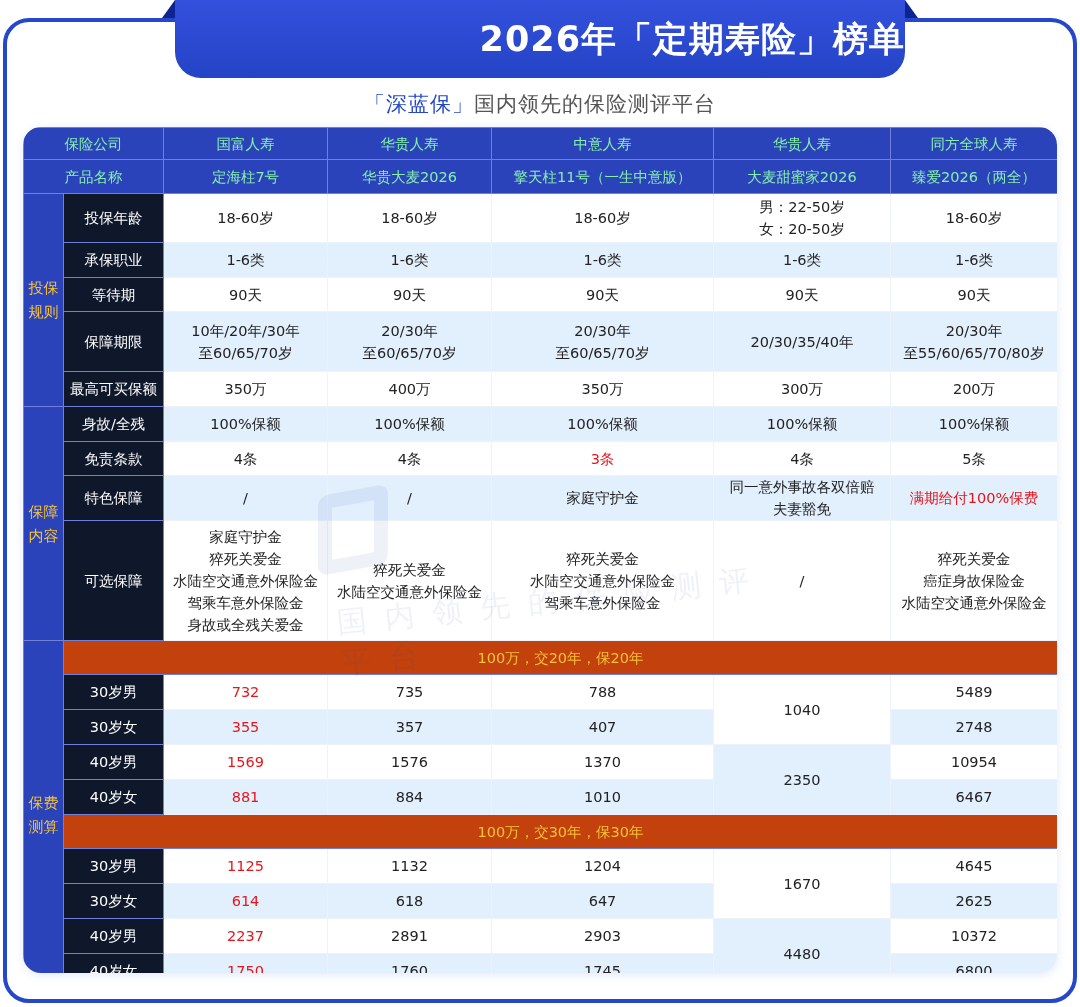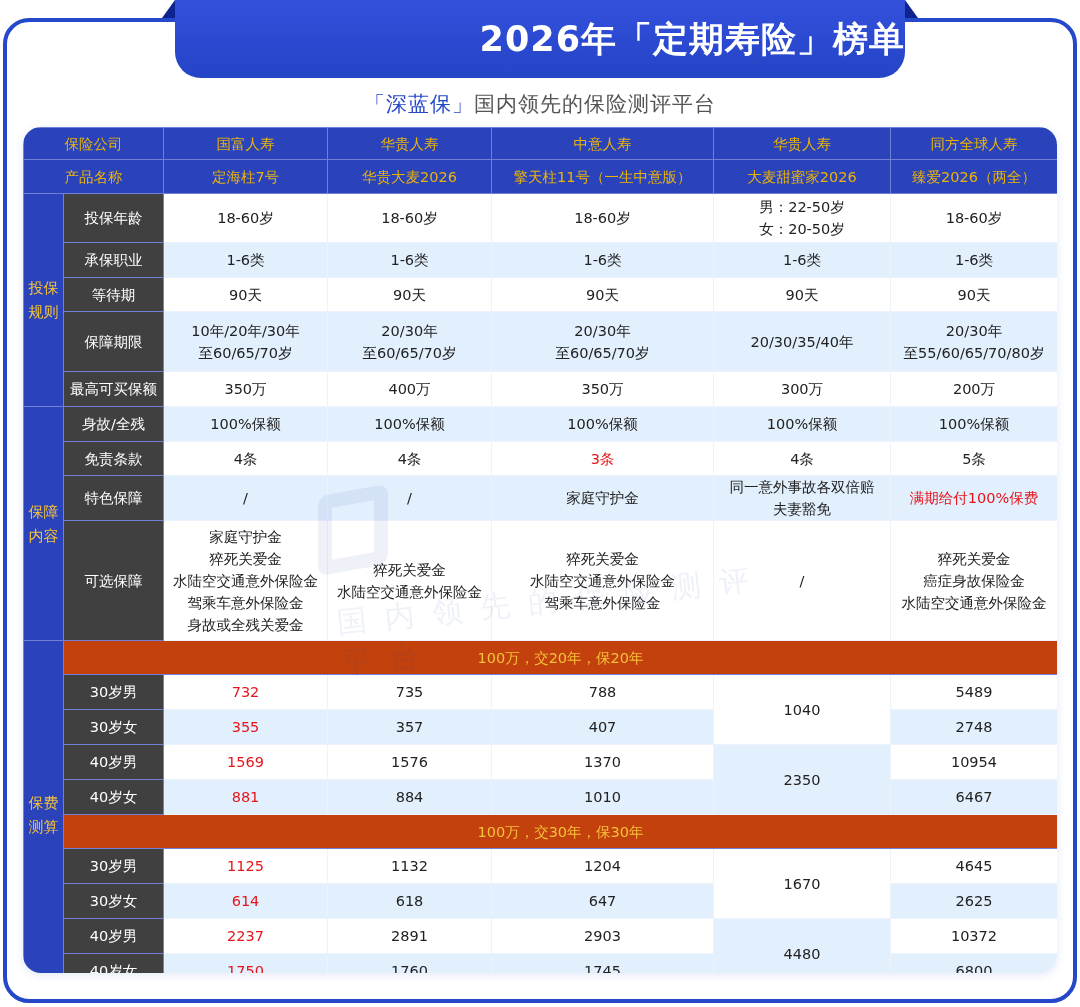--- a/index.html
+++ b/index.html
@@ -32,23 +32,23 @@
   .table-wrap {
     position: absolute; left: 23px; top: 127px; width: 1034px; height: 846px;
     border-radius: 18px; overflow: hidden;
     box-shadow: 0 2px 10px rgba(37,71,201,0.12);
   }
   table { border-collapse: collapse; width: 1034px; table-layout: fixed; }
   td, th {
     text-align: center; vertical-align: middle; font-size: 14.5px;
     border: 1px solid #eef2fb; line-height: 22px; font-weight: normal;
   }
-  .hd { background: #2a43bb; color: #eab308; border-color: #6f80d6; }
+  .hd { background: #2a43bb; color: #86efac; border-color: #6f80d6; }
   .grp { background: #2a43bb; color: #f6c23a; font-weight: normal; font-size: 15px; line-height: 24px; padding: 0 2px; border-color: #6f80d6; }
-  .lbl { background: #404040; color: #fff; border-color: #6f80d6; }
+  .lbl { background: #0f172a; color: #fff; border-color: #6f80d6; }
   .w { background: #ffffff; }
   .b { background: #e2effd; }
   .red { color: #e5151b; }
   .band { background: #c2410c; color: #f6c23a; border-color: #6f80d6; }
 
   .watermark {
     position: absolute; left: 318px; top: 470px; width: 460px; height: 170px;
     pointer-events: none; opacity: 0.07; color: #2a43bb;
   }
   .watermark .big { font-size: 92px; font-weight: bold; letter-spacing: 12px; position: absolute; left: 80px; top: -10px; }

